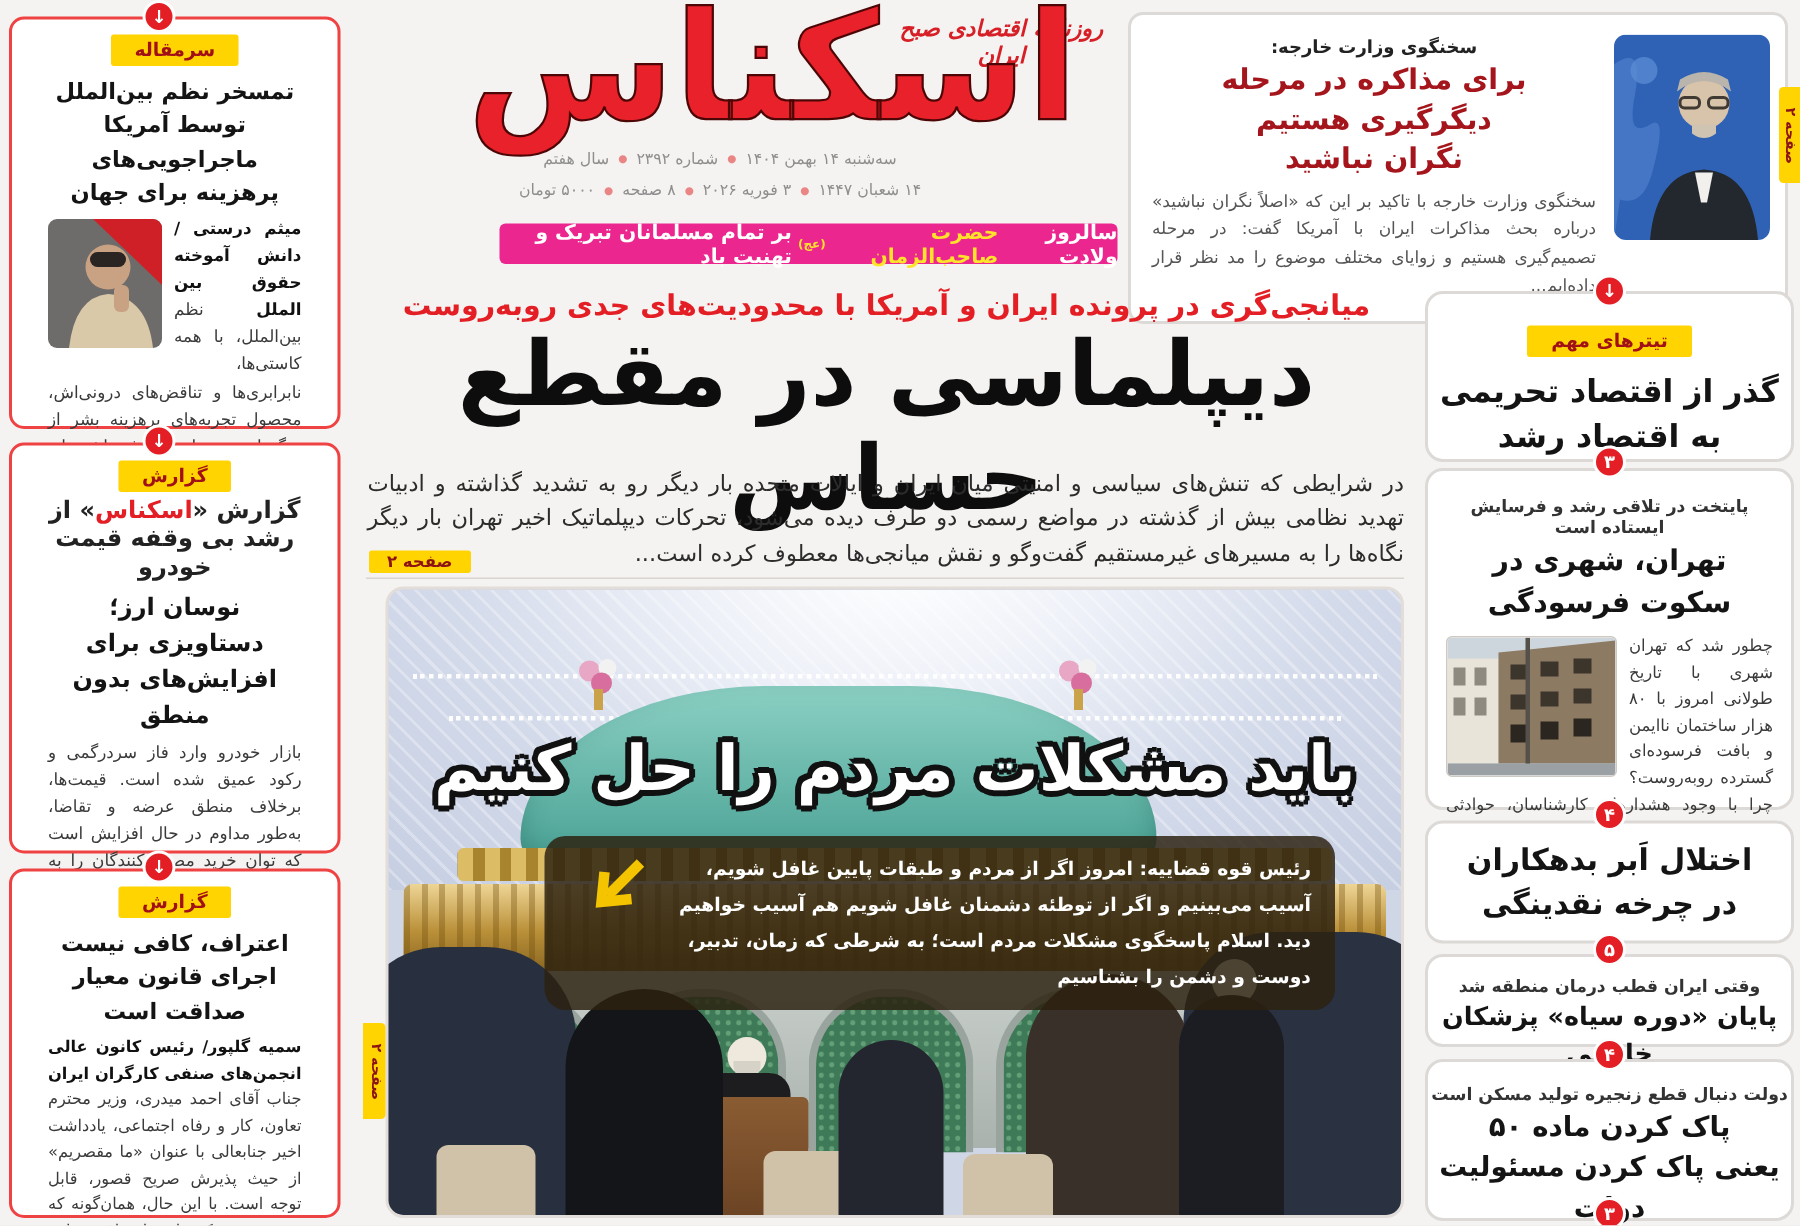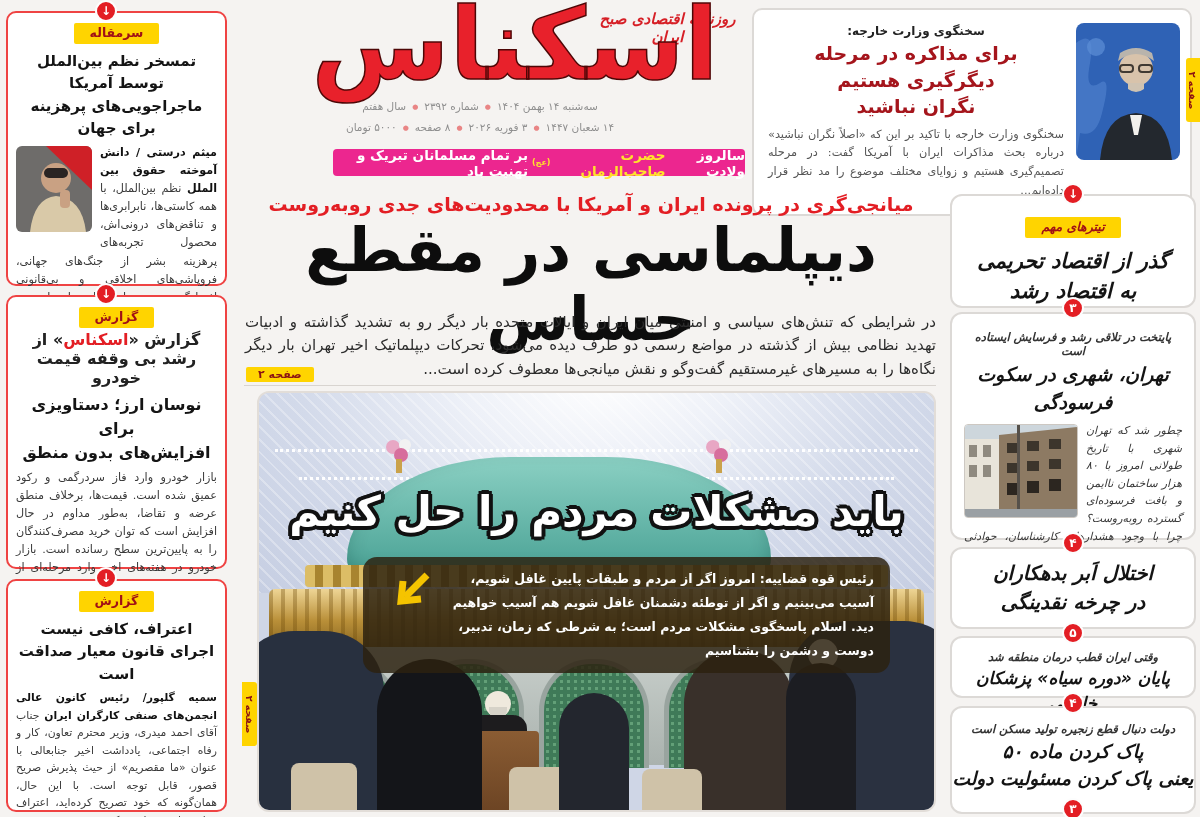--- a/index.html
+++ b/index.html
@@ -8,21 +8,21 @@
   .abs{position:absolute;box-sizing:border-box;}
 
   
   .circle{width:22px;height:22px;border-radius:50%;background:#e31e24;color:#fff;display:flex;align-items:center;justify-content:center;
           font-size:12px;font-weight:bold;border:2px solid #fdfdfd;z-index:9;}
 
   
   .badge-y{background:#ffd400;color:#a01016;font-weight:bold;font-size:12.5px;padding:1px 16px;border-radius:2px;display:inline-block;line-height:1.5;}
 
   
-  .lbox{border:2px solid #ef4343;border-radius:10px;background:#fff;padding:9px 8px 8px;display:flex;flex-direction:column;}
+  .lbox{border:2px solid #ef4343;border-radius:10px;background:#fff;padding:9px 24px 8px;display:flex;flex-direction:column;}
   .lbox .bhead{font-size:15px;font-weight:bold;color:#141414;text-align:center;line-height:1.5;margin:6px 0 4px;white-space:pre-line;}
   .lbody{font-size:11.2px;color:#3a3a3a;text-align:justify;line-height:1.62;}
   .lauth{font-weight:bold;color:#111;}
   .lfoot{color:#e31e24;font-weight:bold;font-size:10.8px;text-align:center;margin-top:auto;padding-top:4px;}
   .lkick{font-size:16px;font-weight:bold;color:#222;text-align:center;margin-top:2px;}
   .brand-red{color:#e31e24;}
   .ed-photo{float:left;width:76px;height:86px;border-radius:6px;overflow:hidden;margin:2px 8px 4px 0;}
 
   
   .logo{font-weight:bold;color:#e8212b;-webkit-text-stroke:1.5px #4d0606;letter-spacing:-2px;}
@@ -70,21 +70,21 @@
   .chair{position:absolute;background:#cfc2a8;border-radius:8px 8px 2px 2px;}
   .ph-kick{position:absolute;left:50%;transform:translateX(-50%);background:#e8212b;color:#fff;font-weight:bold;
      font-size:13px;padding:3px 14px;border-radius:3px;white-space:nowrap;z-index:7;}
   .ph-title{position:absolute;left:0;right:0;text-align:center;color:#fff;font-weight:bold;font-size:42px;z-index:7;
      text-shadow:-3px -3px 0 #111,3px -3px 0 #111,-3px 3px 0 #111,3px 3px 0 #111,0 4px 0 #111,0 -4px 0 #111,4px 0 0 #111,-4px 0 0 #111;}
   .ph-quote{position:absolute;background:rgba(44,33,16,.84);border-radius:14px;color:#fff;font-weight:bold;
      font-size:12.5px;line-height:1.92;text-align:right;padding:10px 16px 10px 74px;z-index:8;}
   .ph-arrow{position:absolute;left:30px;top:12px;z-index:9;}
 
   
-  .rbox{border:2px solid #dcd9d6;border-radius:12px;background:#fff;font-style:italic;}
+  .rbox{border:2px solid #dcd9d6;border-radius:12px;background:#fff;}
   .r-head{font-weight:bold;color:#141414;text-align:center;white-space:pre-line;line-height:1.45;}
   .r-kick{font-size:11.5px;font-weight:bold;color:#333;text-align:center;}
   .r-body{font-size:11px;color:#3a3a3a;text-align:justify;line-height:1.6;}
   .r-photo{float:left;width:112px;height:92px;border-radius:4px;overflow:hidden;border:1px solid #cdc8c2;margin:2px 8px 2px 0;}
 </style>
 </head>
 <body>
 
 <div class="page">
 

